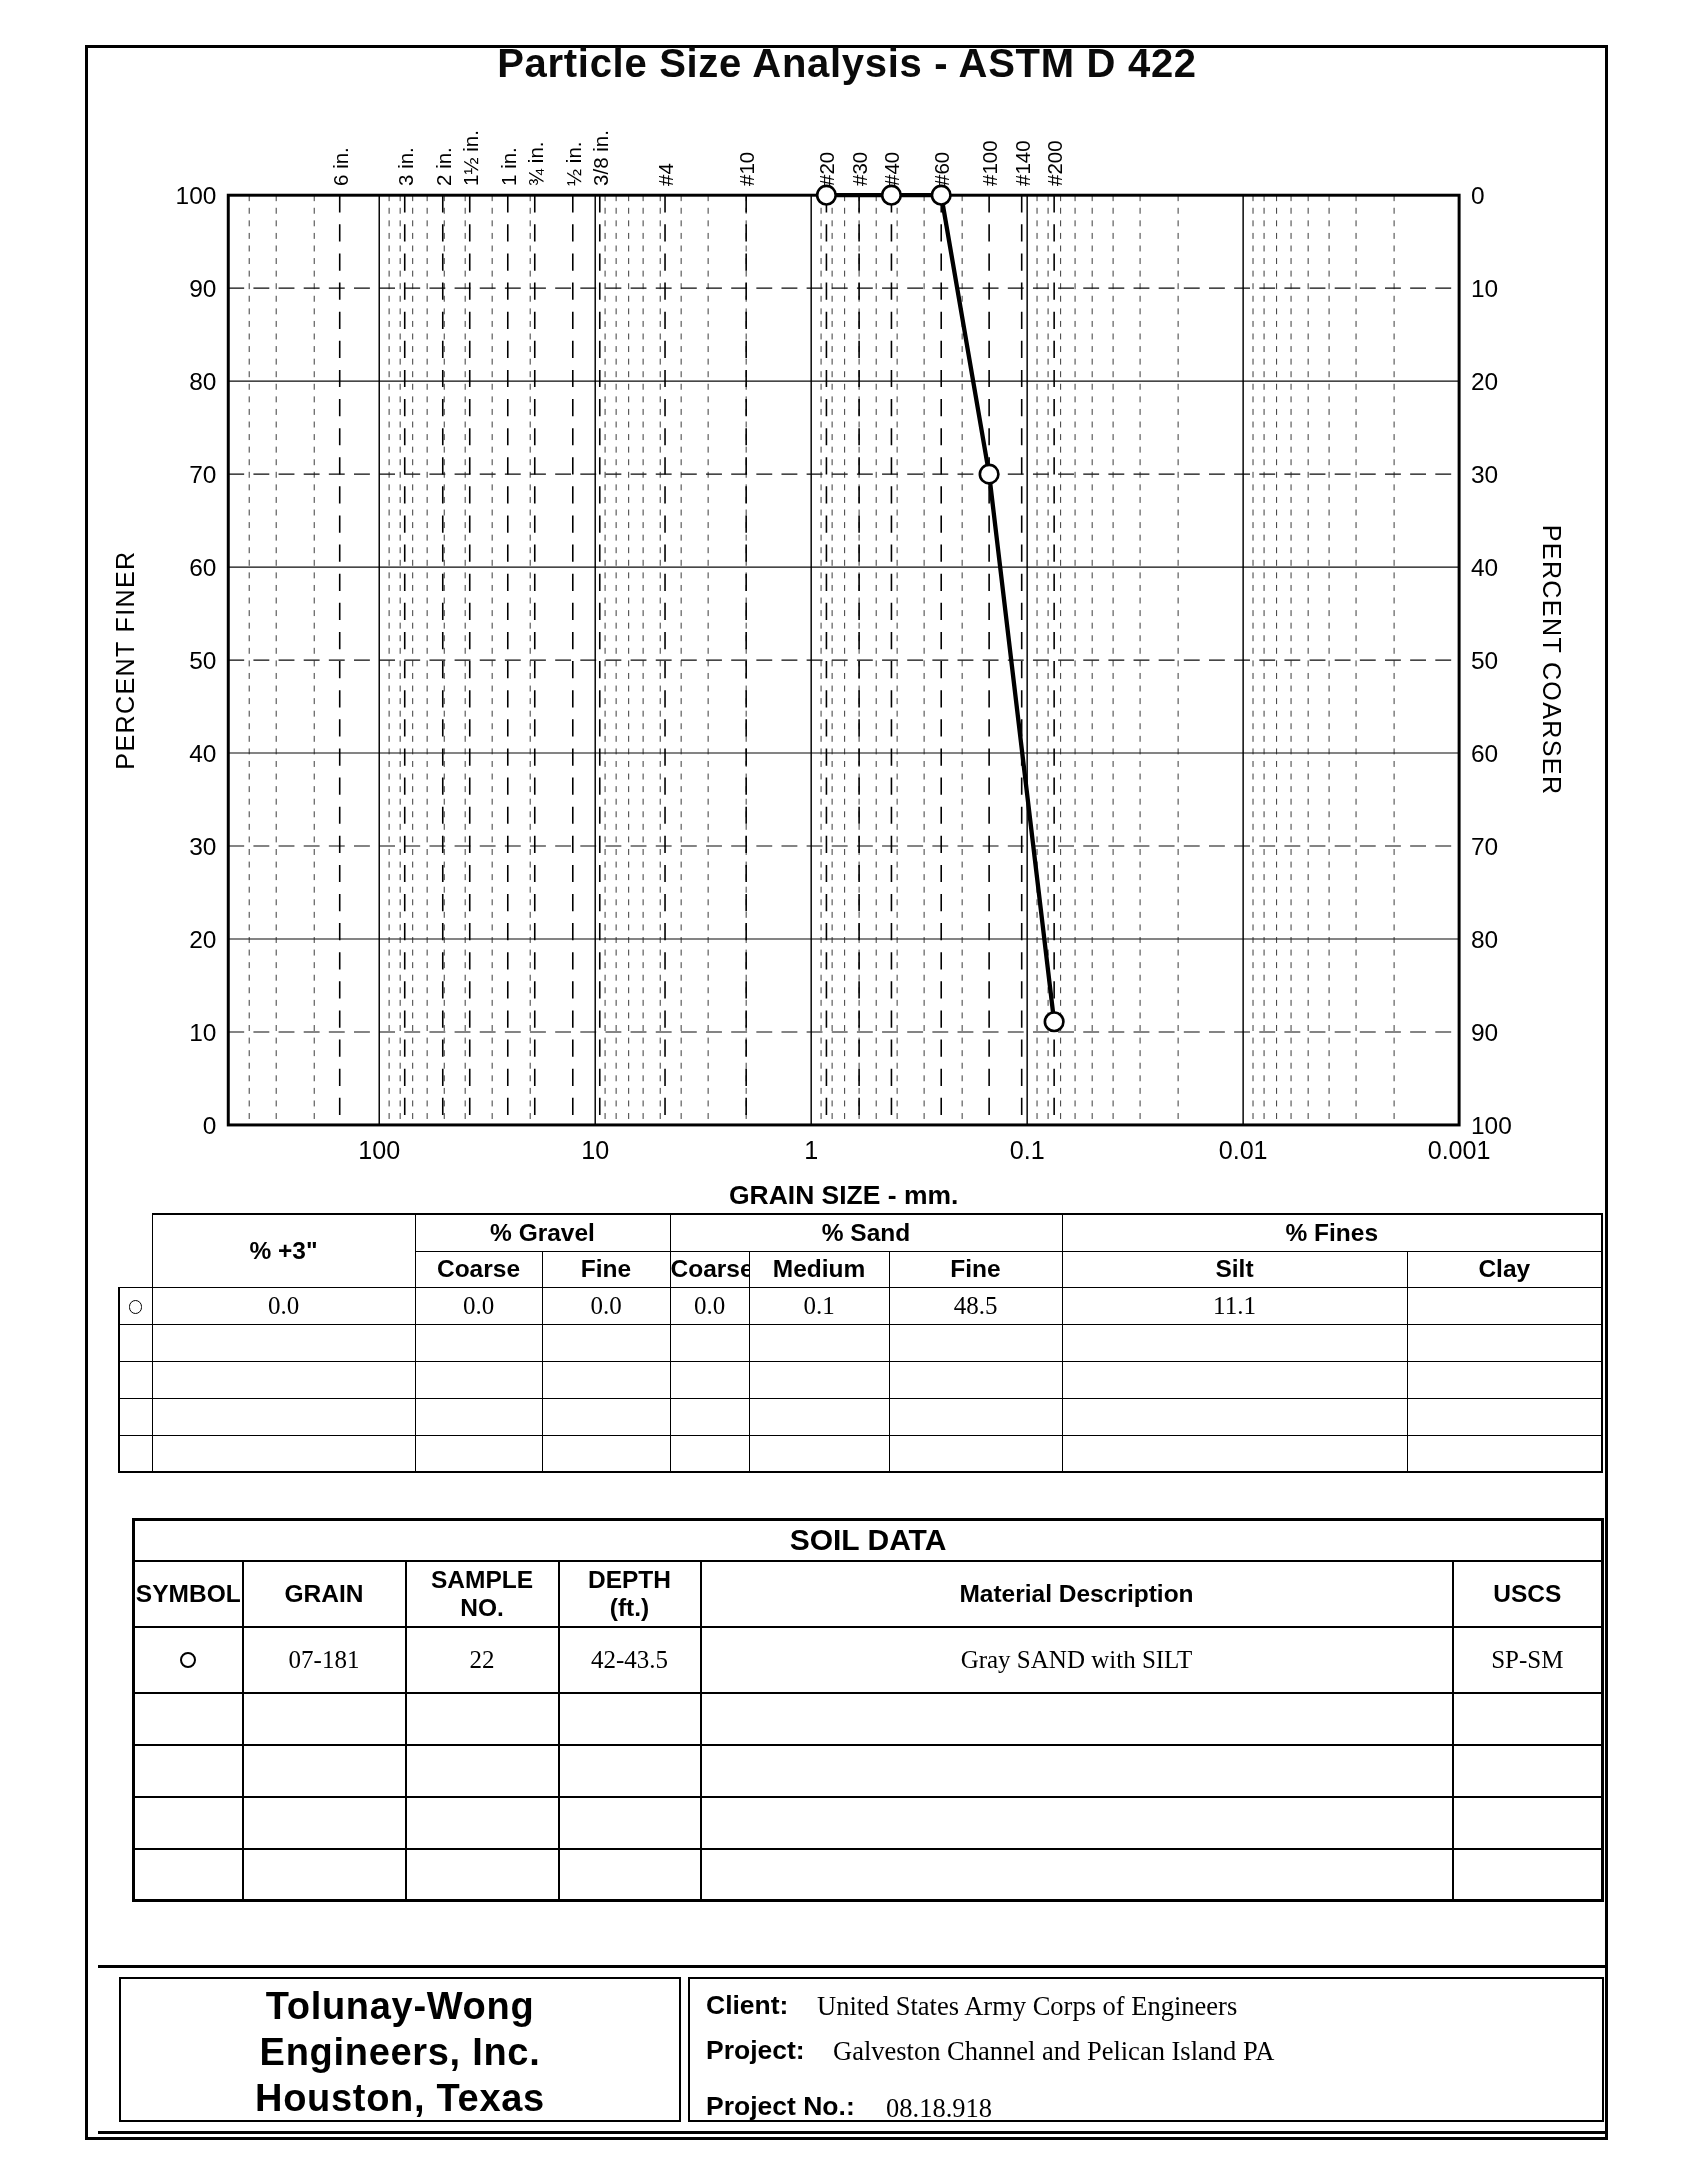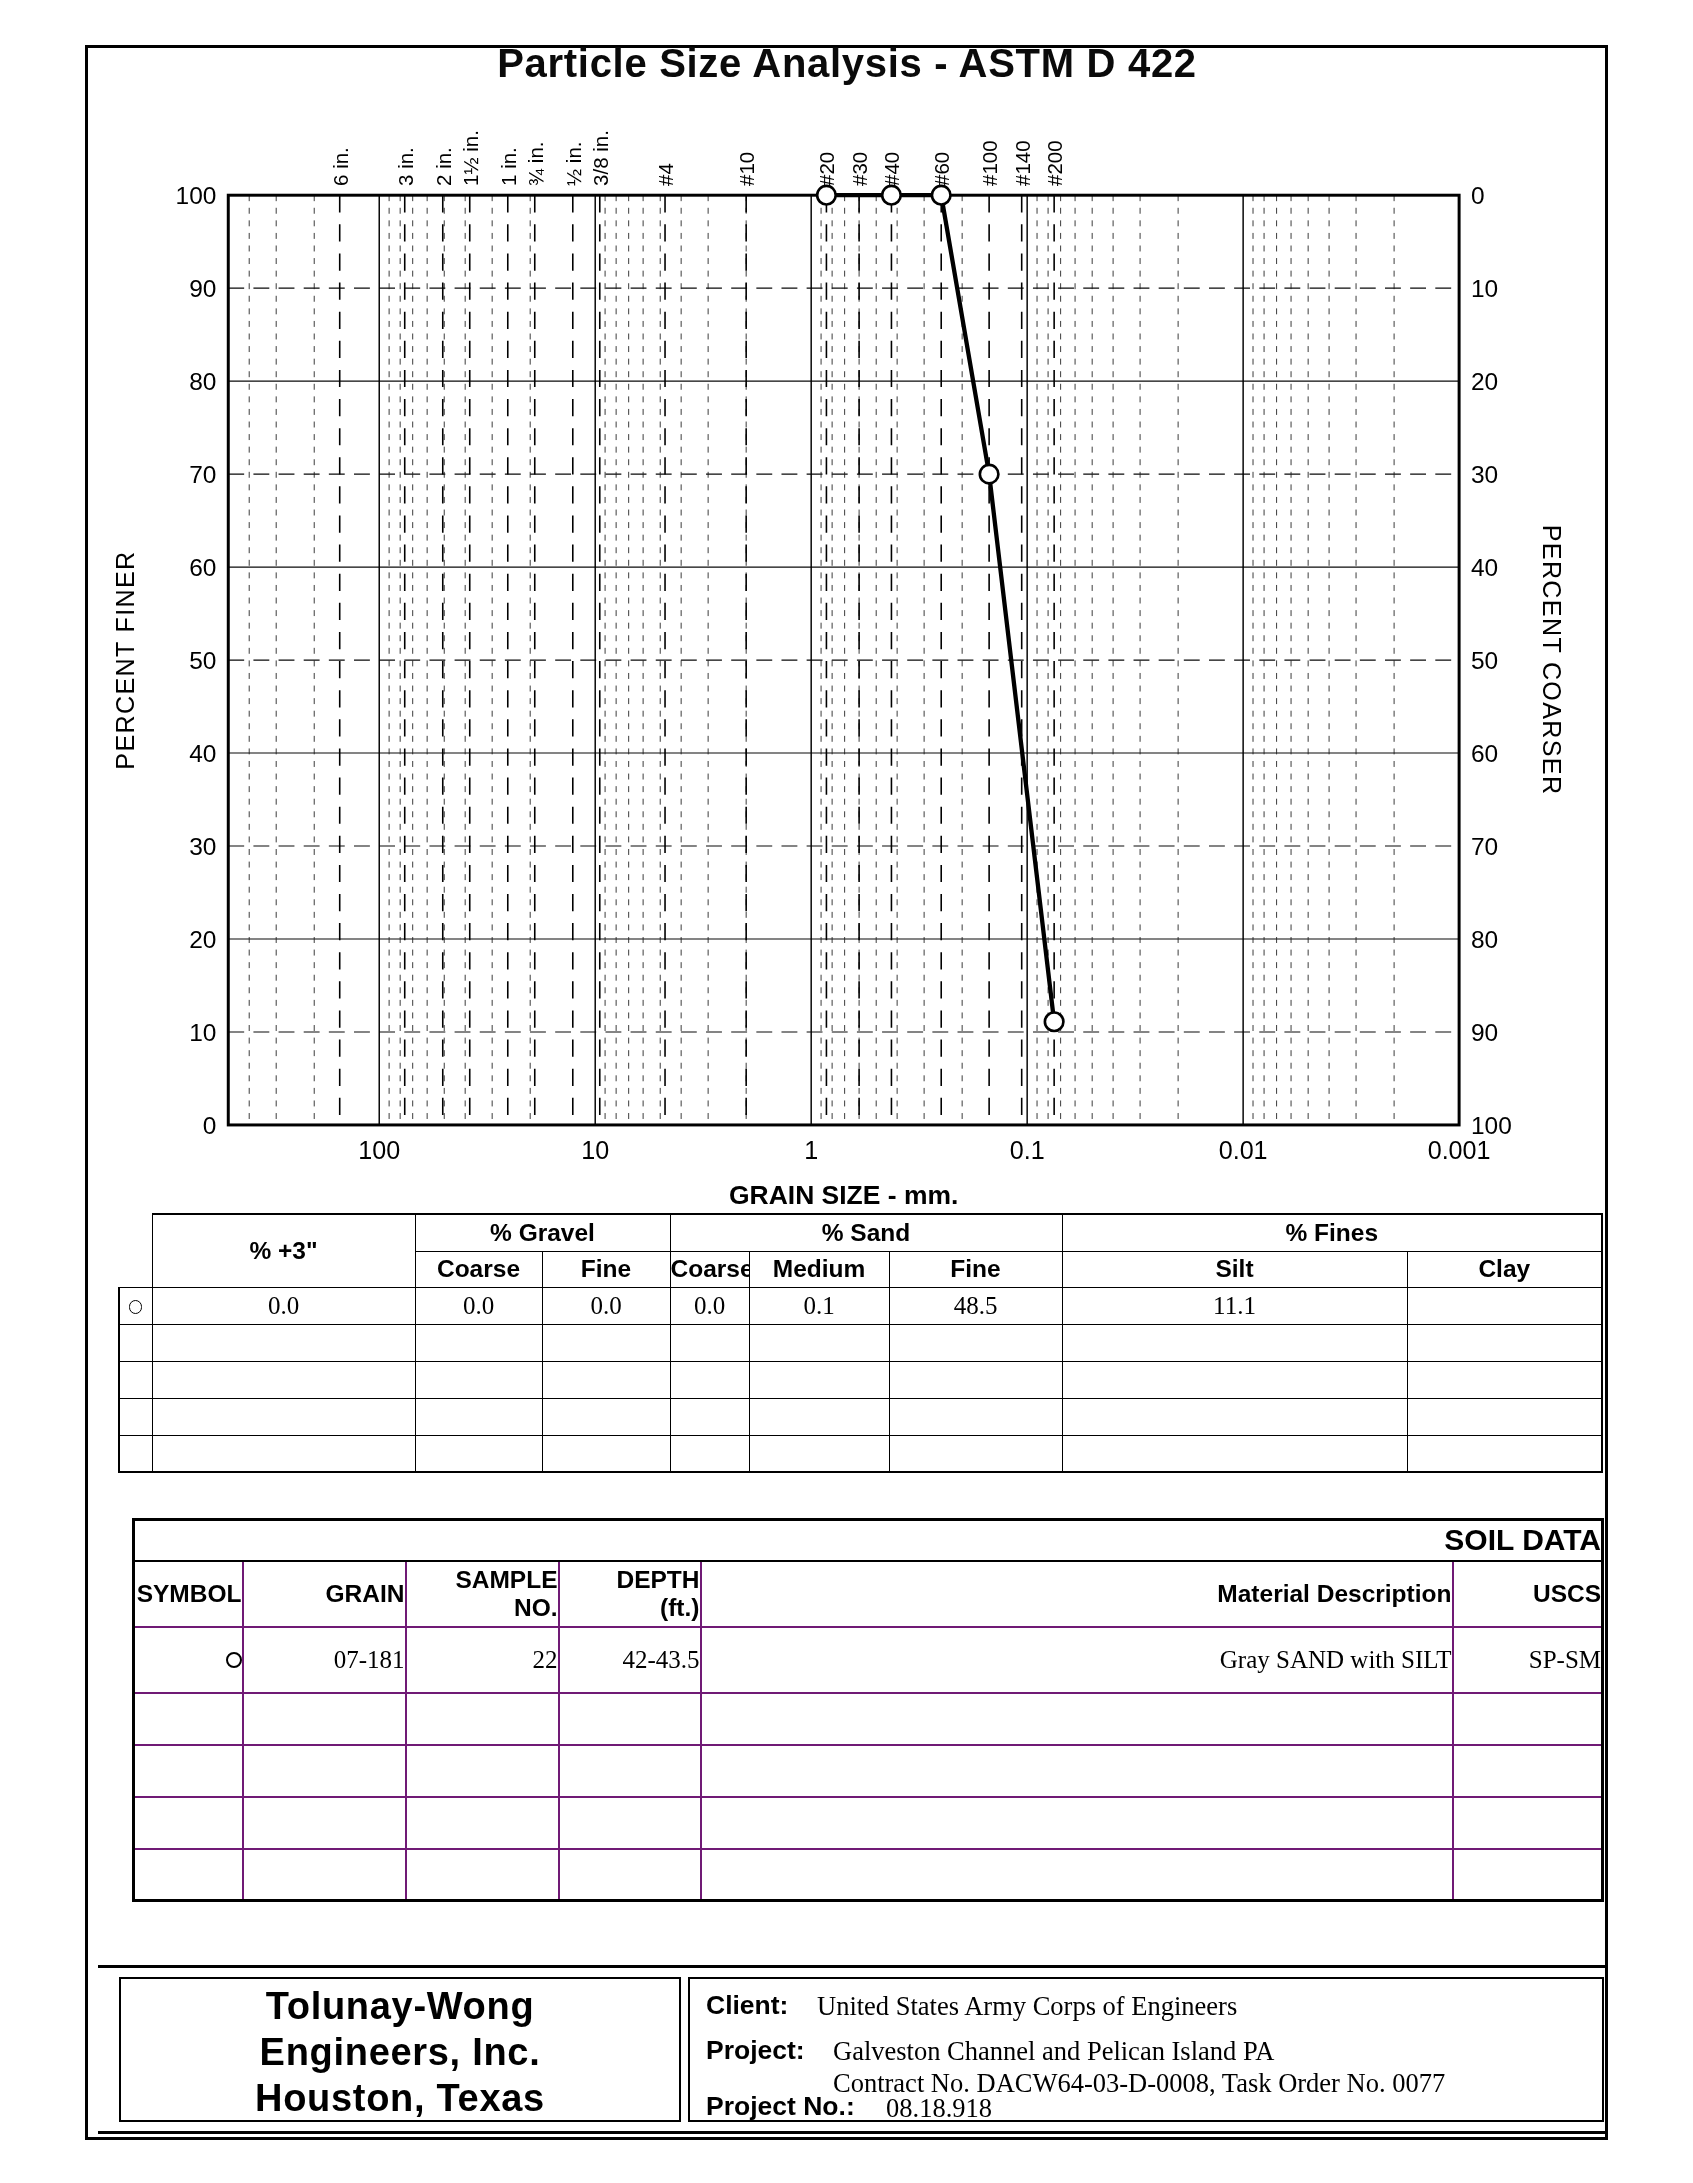--- a/index.html
+++ b/index.html
@@ -30,21 +30,21 @@
   .grad td { font-size: 25px; font-family: "Liberation Serif", serif; margin-top: 21px; }
   .grad .nb { border: none; }
   .grad .dl { border-left: 1.3px dashed #444; }
   .grad .tt { border-top: 2.6px solid #000; }
   .grad .ll { border-left: 2.6px solid #000; }
   .grad .rr { border-right: 2.6px solid #000; }
   .grad .bb { border-bottom: 2.6px solid #000; }
 
   
   table.soil { position: absolute; left: 132px; top: 1518px; width: 1469px; border: 3px solid #000; }
-  .soil th, .soil td { border: 2px solid #701a75; text-align: right; vertical-align: middle; overflow: hidden; margin-left: 37px; }
+  .soil th, .soil td { border: 2px solid #000000; text-align: center; vertical-align: middle; overflow: hidden; margin-left: 37px; }
   .soil th { font-weight: bold; font-size: 24.5px; white-space: pre-line; }
   .soil td { font-size: 25px; font-family: "Liberation Serif", serif; }
   .soil .title-cell { font-size: 30px; font-weight: bold; border-bottom: 2.6px solid #000; }
 
   .sym-circle {
     display: inline-block; width: 16px; height: 16px;
     border: 2px solid #000; border-radius: 50%; background: #fff;
   }
   .sym-circle.small { width: 13.2px; height: 13.2px; border-width: 1.7px; }
 
@@ -366,19 +366,18 @@
     <div class="company-box">
       <div>Tolunay-Wong</div>
       <div>Engineers, Inc.</div>
       <div>Houston, Texas</div>
     </div>
     <div class="client-box">
       <div class="flabel" style="left:16px; top:10.6px">Client:</div>
       <div class="fvalue" style="left:127px; top:12px">United States Army Corps of Engineers</div>
       <div class="flabel" style="left:16px; top:56px">Project:</div>
       <div class="fvalue" style="left:143px; top:57px">Galveston Channel and Pelican Island PA</div>
-      <div class="fvalue" style="left:143px; top:89px">Contract No. DACW64-03-D-0008, Task Order No. 0077</div>
       <div class="flabel" style="left:16px; top:112px">Project No.:</div>
       <div class="fvalue" style="left:196px; top:114px">08.18.918</div>
     </div>
   </div>
 </div>
 
 
 </body></html>

